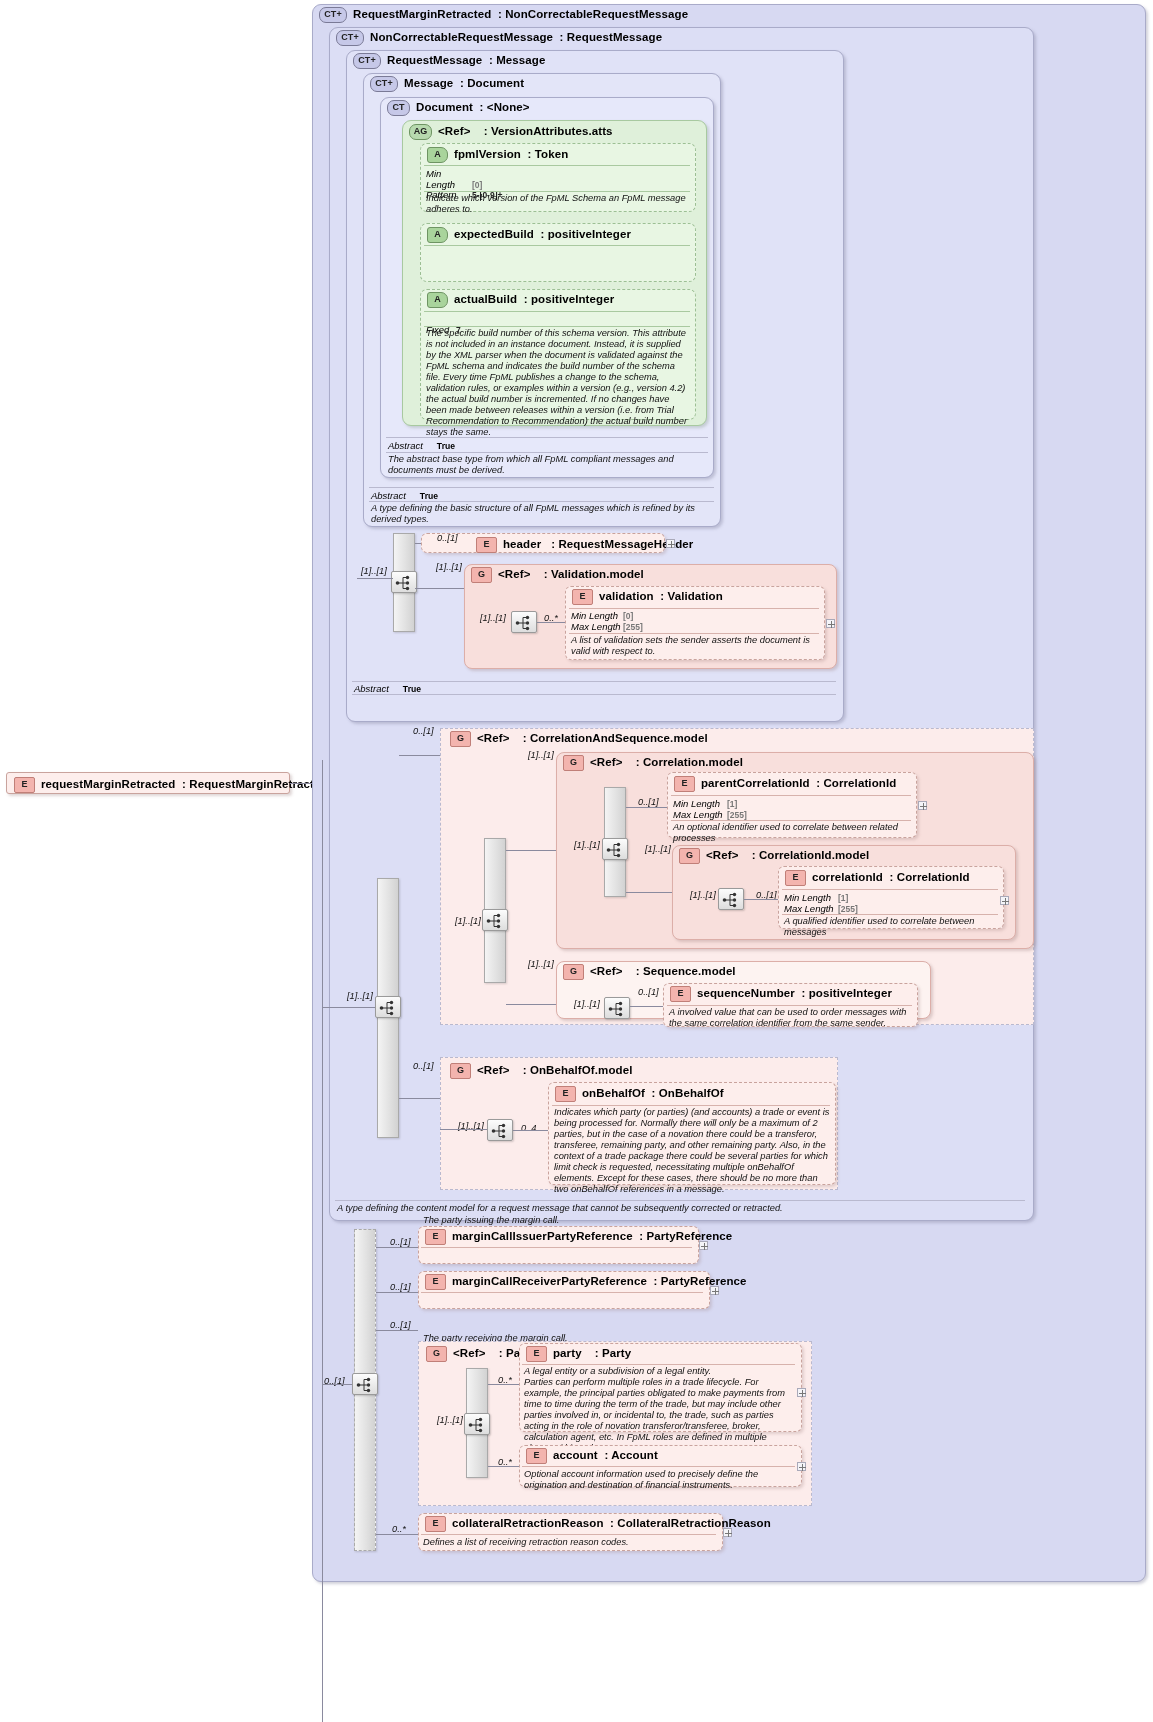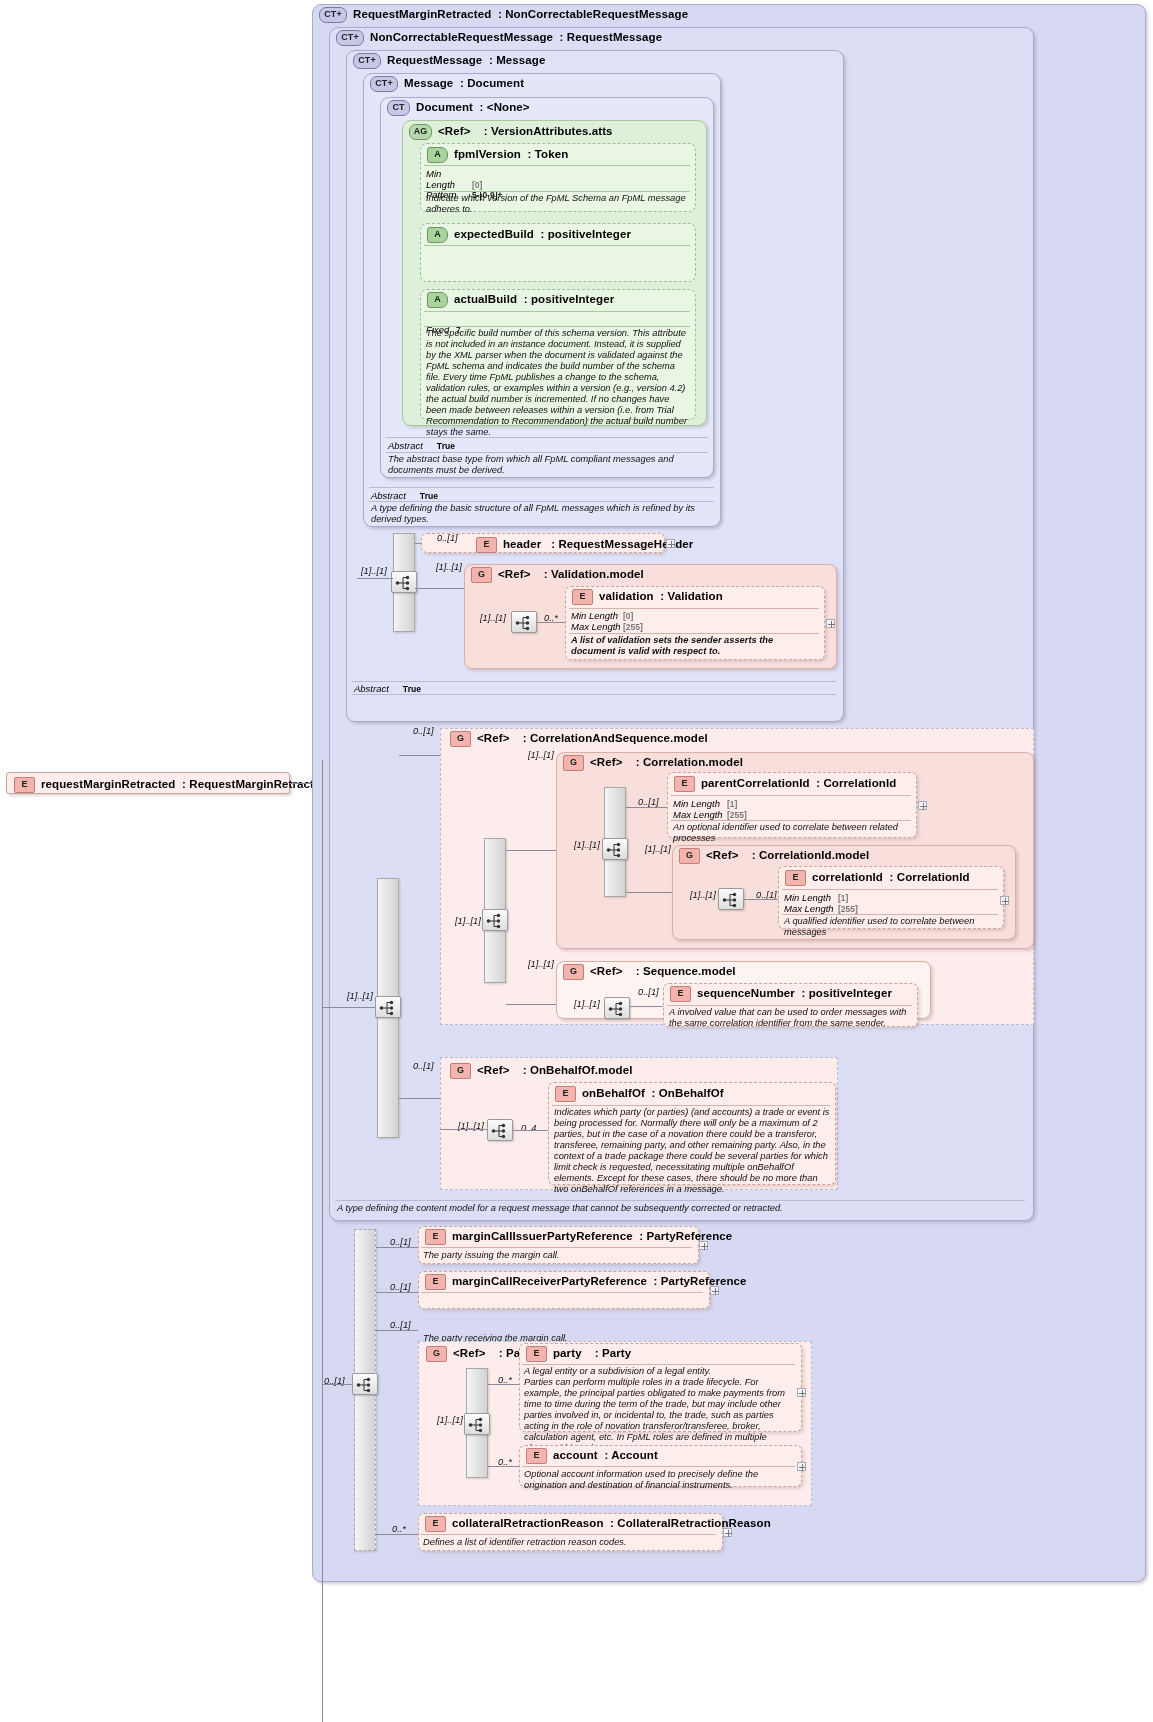--- a/index.html
+++ b/index.html
@@ -255,21 +255,21 @@
   <div class="abs elem" style="left:565px;top:586px;width:260px;height:74px;"></div>
   <div class="ttl abs" style="left:572px;top:589px;">
     <span class="badge eb">E</span><span>validation</span><span>&nbsp; : </span><span>Validation</span>
   </div>
   <div class="hr pink abs" style="left:569px;top:608px;width:250px;"></div>
   <div class="facets abs" style="left:571px;top:611px;">
     <div><span class="fk" style="width:52px;">Min Length</span><span class="fv">[0]</span></div>
     <div><span class="fk" style="width:52px;">Max Length</span><span class="fv">[255]</span></div>
   </div>
   <div class="hr pink abs" style="left:569px;top:633px;width:250px;"></div>
-  <div class="doc abs" style="left:571px;top:635px;width:248px;font-weight:bold;">A list of validation sets the sender asserts the document is valid with respect to.</div>
+  <div class="doc abs" style="left:571px;top:635px;width:248px;">A list of validation sets the sender asserts the document is valid with respect to.</div>
   <div class="plus abs" style="left:826px;top:619px;"></div>
   <div class="card abs" style="left:544px;top:613px;">0..*</div>
 
   <div class="seqico abs" style="left:511px;top:611px;">
     <svg width="20" height="16" viewBox="0 0 20 16">
       <circle cx="2.5" cy="8" r="1.8" fill="#333"></circle>
       <path d="M4 8 H8 M8 2.5 V13.5 M8 2.5 H11 M8 8 H11 M8 13.5 H11" stroke="#333" fill="none" stroke-width="1"></path>
       <circle cx="12.5" cy="2.5" r="1.7" fill="#333"></circle>
       <circle cx="12.5" cy="8" r="1.7" fill="#333"></circle>
       <circle cx="12.5" cy="13.5" r="1.7" fill="#333"></circle>
@@ -453,21 +453,21 @@
     </svg>
   </div>
   <div class="card abs" style="left:324px;top:1376px;">0..[1]</div>
   <div class="ln lnh abs" style="left:322px;top:1384px;width:30px;"></div>
 
   <div class="abs elem" style="left:418px;top:1226px;width:281px;height:38px;"></div>
   <div class="ttl abs" style="left:425px;top:1229px;">
     <span class="badge eb">E</span><span>marginCallIssuerPartyReference</span><span>&nbsp; : </span><span>PartyReference</span>
   </div>
   <div class="hr pink abs" style="left:421px;top:1247px;width:271px;"></div>
-  <div class="doc abs" style="left:423px;top:1250px;width:269px;font-style:italic;">The party issuing the margin call.</div>
+  <div class="doc abs" style="left:423px;top:1215px;width:269px;font-style:italic;">The party issuing the margin call.</div>
   <div class="plus abs" style="left:699px;top:1241px;"></div>
   <div class="card abs" style="left:390px;top:1237px;">0..[1]</div>
   <div class="ln lnh abs" style="left:376px;top:1247px;width:42px;"></div>
 
   <div class="abs elem" style="left:418px;top:1271px;width:292px;height:38px;"></div>
   <div class="ttl abs" style="left:425px;top:1274px;">
     <span class="badge eb">E</span><span>marginCallReceiverPartyReference</span><span>&nbsp; : </span><span>PartyReference</span>
   </div>
   <div class="hr pink abs" style="left:421px;top:1292px;width:282px;"></div>
   <div class="doc abs" style="left:423px;top:1333px;width:280px;">The party receiving the margin call.</div>
@@ -513,18 +513,18 @@
   <div class="doc abs" style="left:524px;top:1469px;width:270px;">Optional account information used to precisely define the origination and destination of financial instruments.</div>
   <div class="plus abs" style="left:797px;top:1462px;"></div>
   <div class="card abs" style="left:498px;top:1457px;">0..*</div>
   <div class="ln lnh abs" style="left:488px;top:1466px;width:31px;"></div>
 
   <div class="abs elem" style="left:418px;top:1513px;width:305px;height:38px;"></div>
   <div class="ttl abs" style="left:425px;top:1516px;">
     <span class="badge eb">E</span><span>collateralRetractionReason</span><span>&nbsp; : </span><span>CollateralRetractionReason</span>
   </div>
   <div class="hr pink abs" style="left:421px;top:1534px;width:295px;"></div>
-  <div class="doc abs" style="left:423px;top:1537px;width:293px;">Defines a list of identifier retraction reason codes.</div>
+  <div class="doc abs" style="left:423px;top:1537px;width:293px;">Defines a list of receiving retraction reason codes.</div>
   <div class="plus abs" style="left:723px;top:1528px;"></div>
   <div class="card abs" style="left:392px;top:1524px;">0..*</div>
   <div class="ln lnh abs" style="left:376px;top:1534px;width:42px;"></div>
 
 </div>
 
 </body></html>

